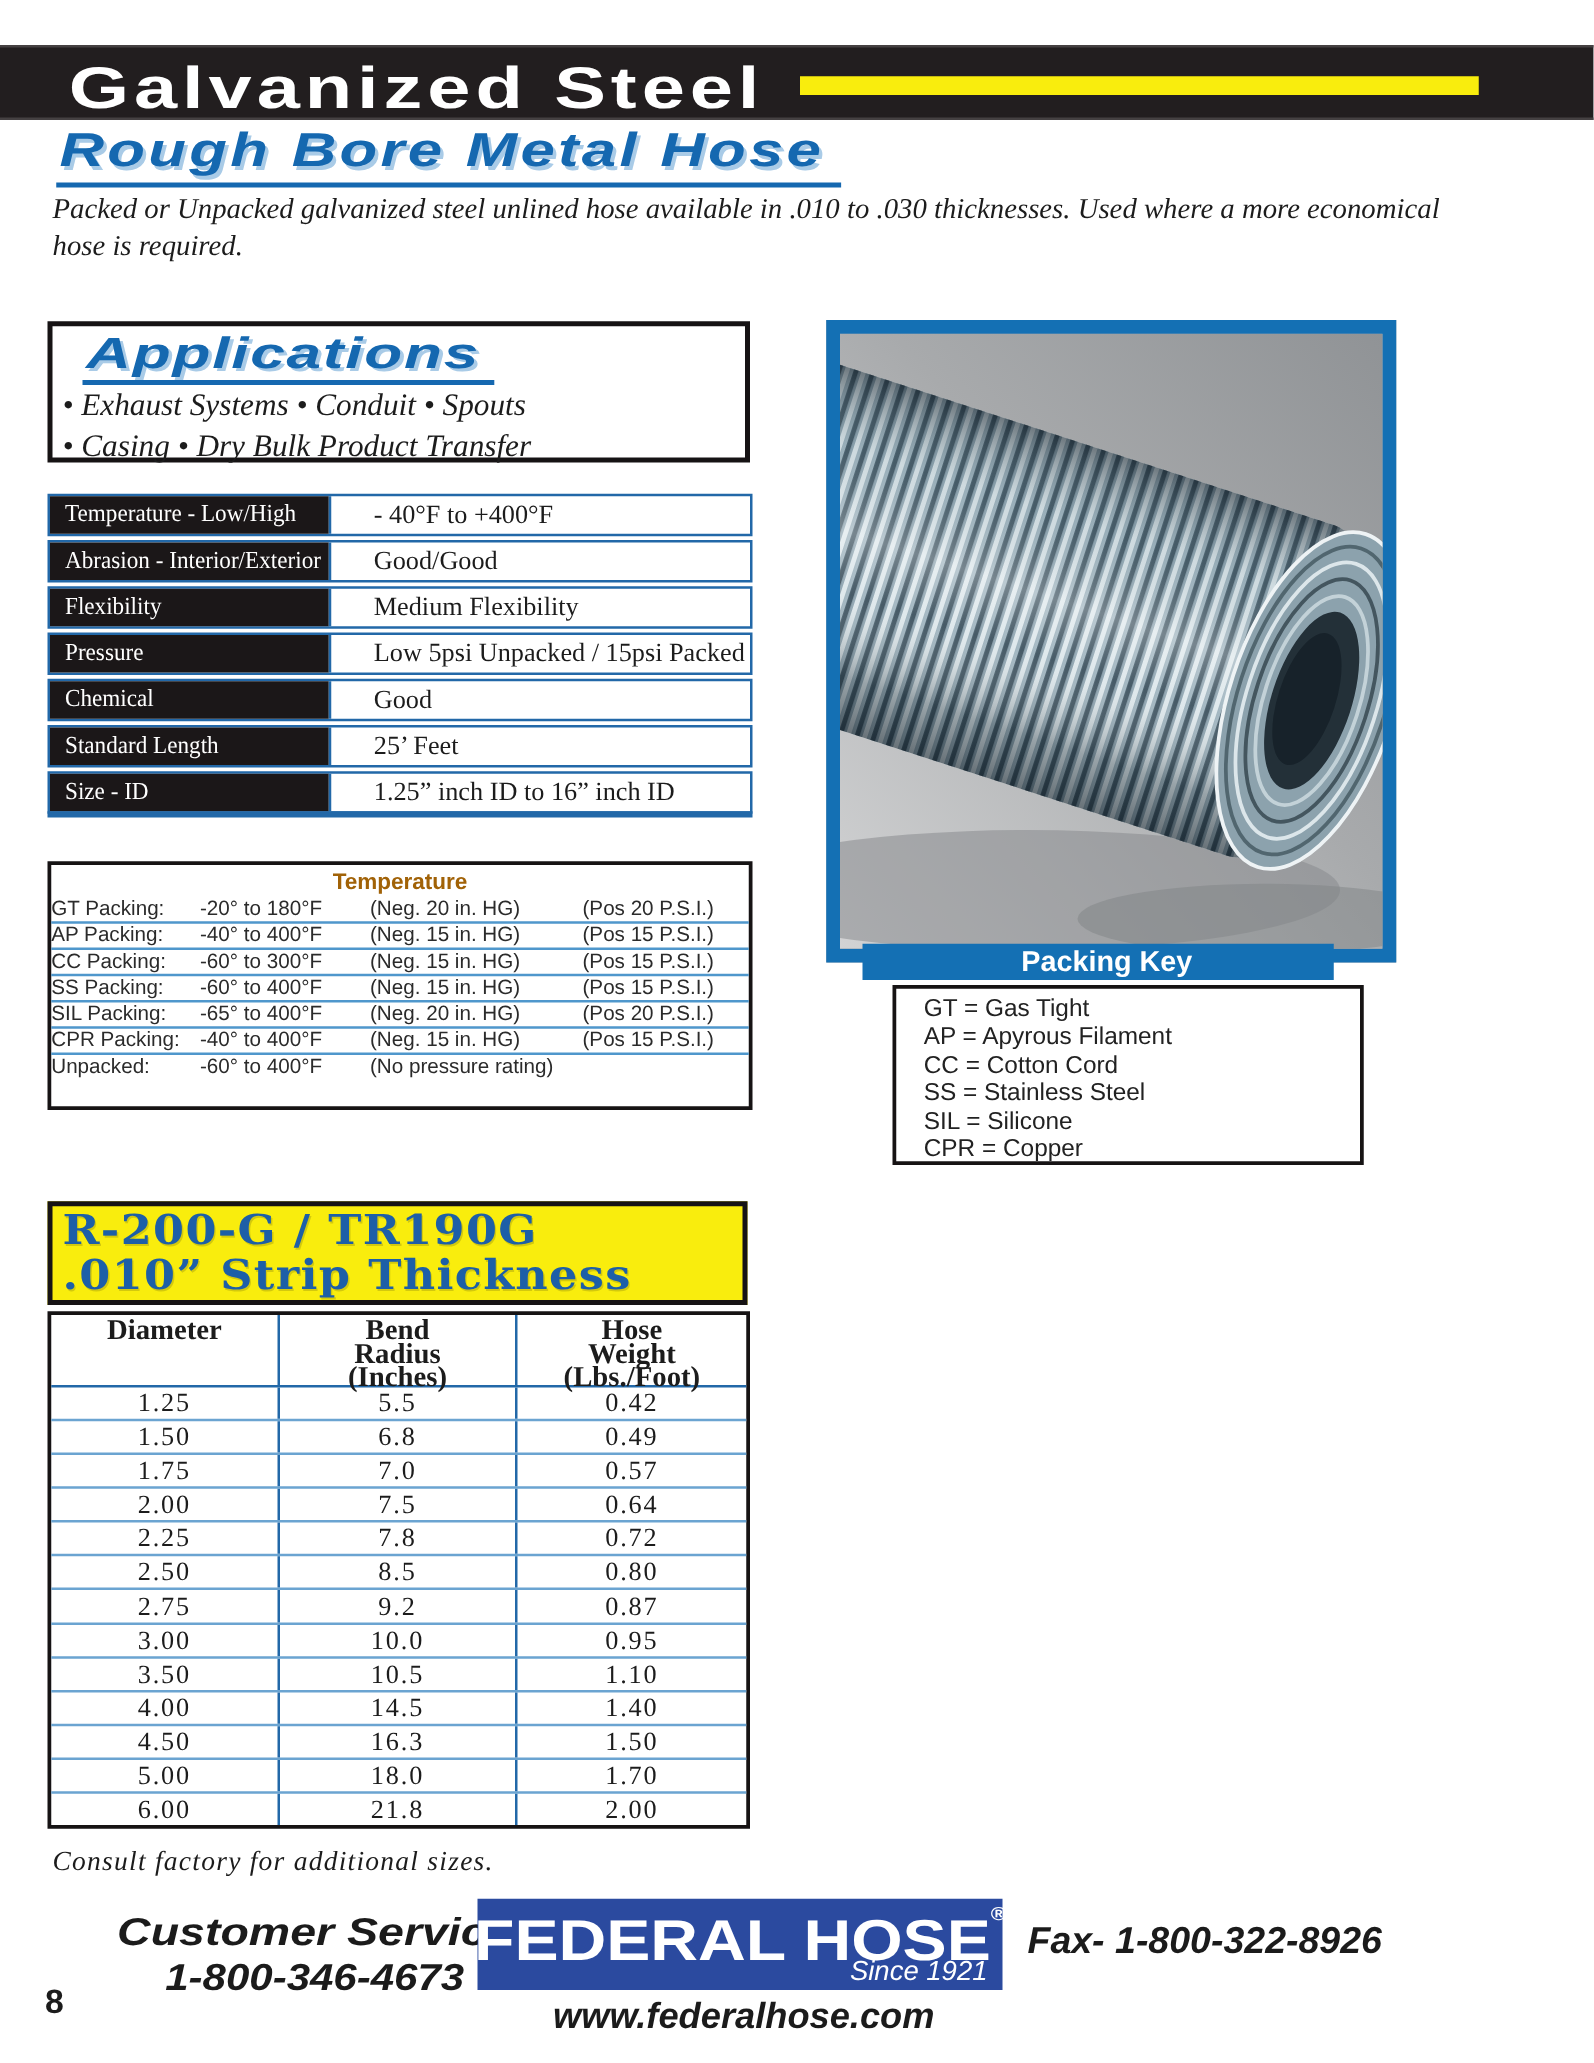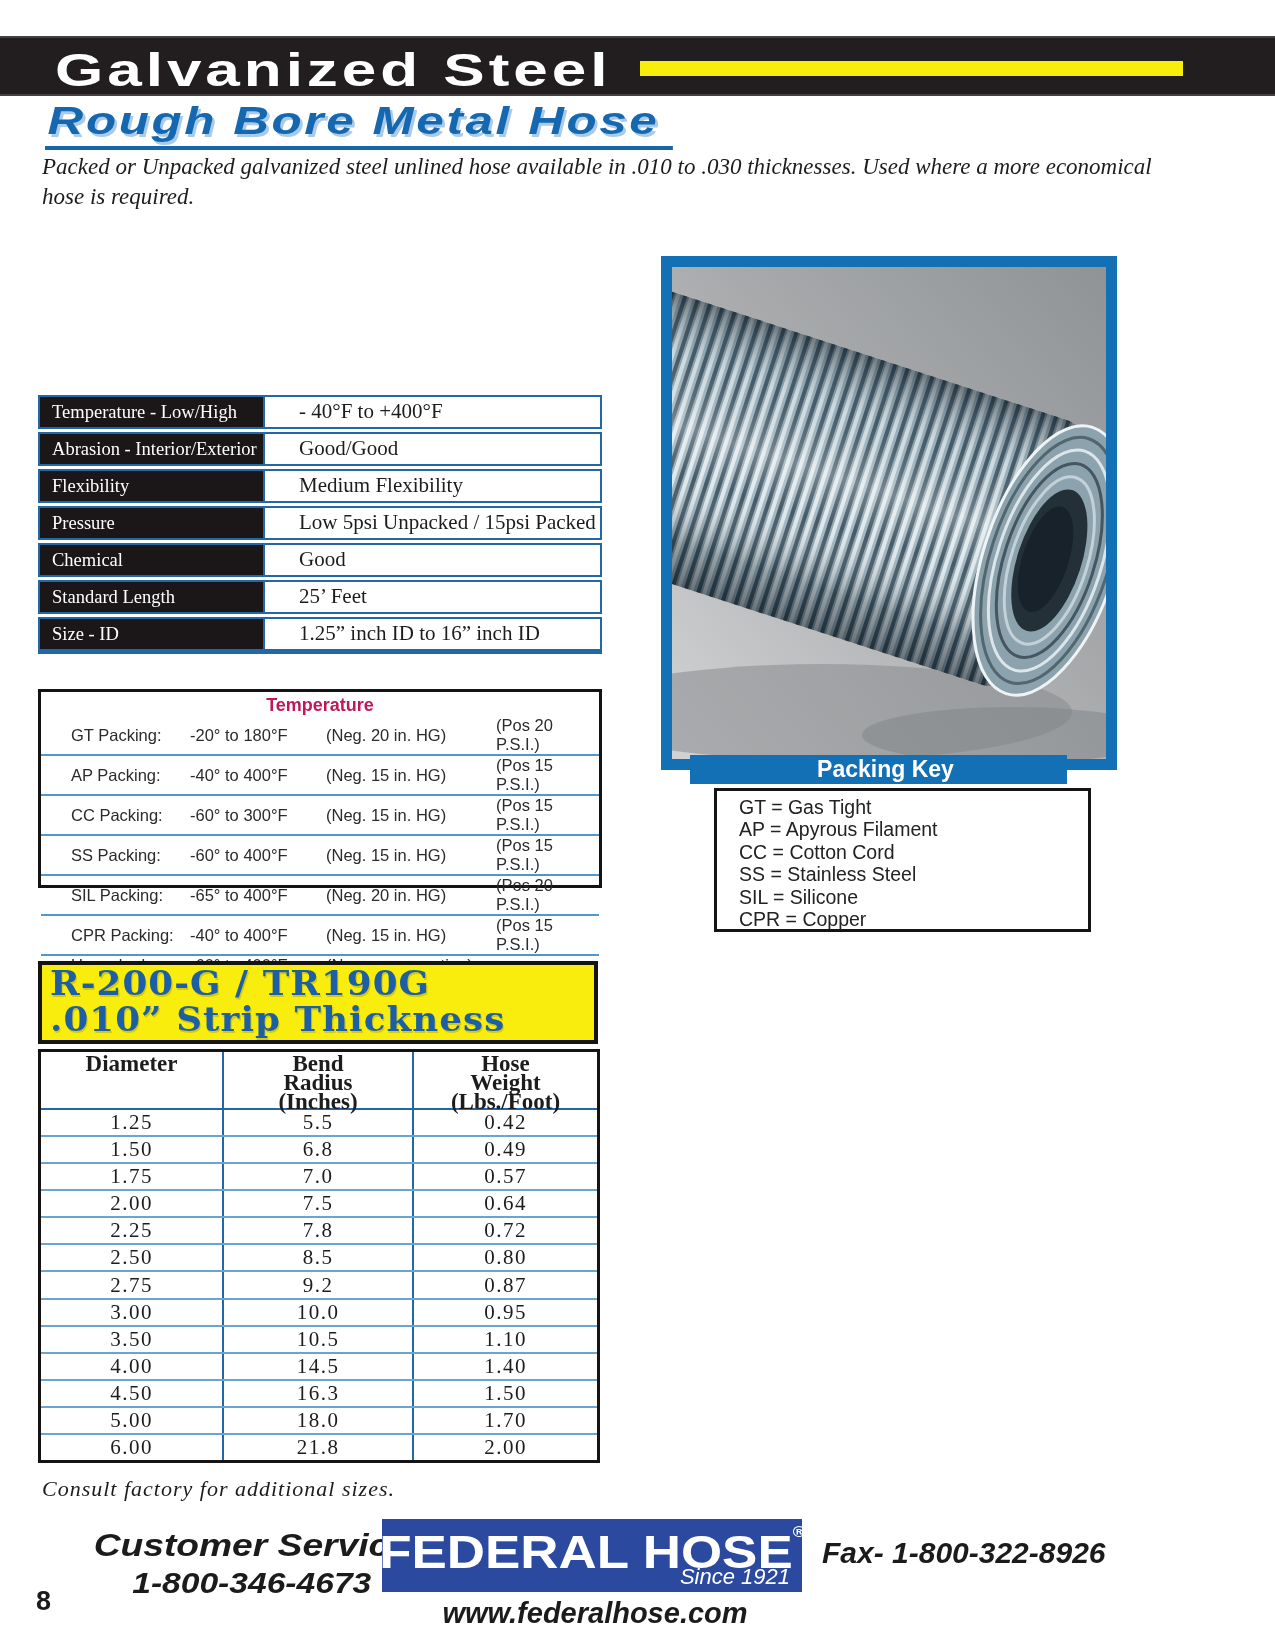--- a/index.html
+++ b/index.html
@@ -44,24 +44,24 @@
   .spec-label { flex:0 0 223px; background:#1b1718; color:#ffffff; font-size:19.5px;
     line-height:29px; padding-left:12px; white-space:nowrap; overflow:hidden; }
   .spec-label > span { display:inline-block; transform:scaleX(.95); transform-origin:left center; }
   .spec-value { flex:1; border-left:2px solid #2268a8; font-size:21px; line-height:29px; padding-left:34px; white-space:nowrap; }
 
   .blue-rule { left:38px; top:649px; width:564px; height:5px; background:#2268a8; }
 
   
   .temp-table { left:38px; top:689px; width:564px; height:199px; border:3px solid #161314; background:#fff;
     font-family:"Liberation Sans", sans-serif; color:#2b2b2b; display:flex; flex-direction:column; }
-  .temp-title { text-align:center; font-weight:bold; font-size:18px; padding-top:3px; height:26px; color:#be185d; }
+  .temp-title { text-align:center; font-weight:bold; font-size:18px; padding-top:3px; height:26px; color:#a16207; }
   .temp-row { flex:1; display:flex; align-items:center; border-bottom:2px solid #4f97cc; font-size:16.5px; }
   .temp-row:last-child { border-bottom:none; }
-  .tc-label { flex:0 0 119px; margin-left:30px; }
+  .tc-label { flex:0 0 119px; }
   .tc-range { flex:0 0 136px; }
   .tc-vac   { flex:0 0 170px; }
   .tc-pos   { flex:1; }
 
   
   .hose-box { left:661px; top:256px; width:456px; height:514px; border:11px solid #1470b4; background:#a9abad; }
 
   
   .pk-banner { left:690px; top:755px; width:377px; height:29px; background:#1470b4;
     display:flex; align-items:center; justify-content:center; }
@@ -112,20 +112,25 @@
 <div class="page">
 
   <header class="abs topbar">
     <span class="topbar-title">Galvanized Steel</span>
     <span class="topbar-stripe"></span>
   </header>
 
   <h1 class="abs blue-head rough-title">Rough Bore Metal Hose</h1>
   <p class="abs intro-desc">Packed or Unpacked galvanized steel unlined hose available in .010 to .030 thicknesses.  Used where a more economical hose is required.</p>
 
+  <section class="abs apps-box">
+    <h2 class="blue-head apps-title">Applications</h2>
+    <p class="apps-line">• Exhaust Systems • Conduit • Spouts</p>
+    <p class="apps-line">• Casing • Dry Bulk Product Transfer</p>
+  </section>
 
   <div class="abs spec-table">
 
       <div class="spec-row">
         <div class="spec-label"><span>Temperature - Low/High</span></div>
         <div class="spec-value">- 40°F to +400°F</div>
       </div>
 
       <div class="spec-row">
         <div class="spec-label"><span>Abrasion - Interior/Exterior</span></div>

